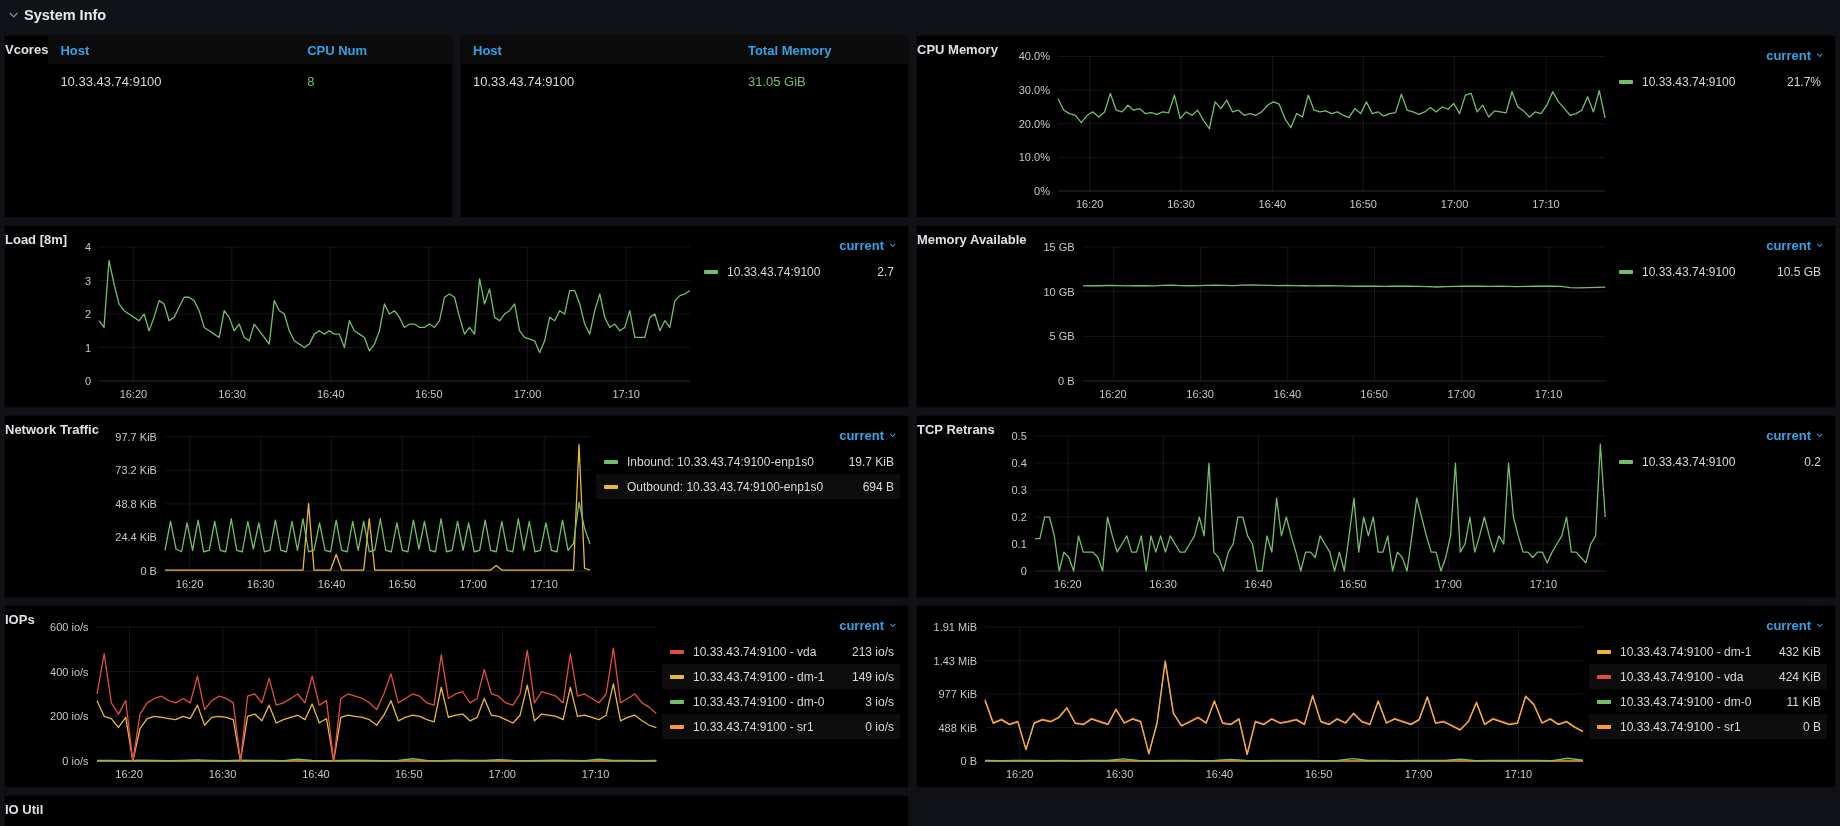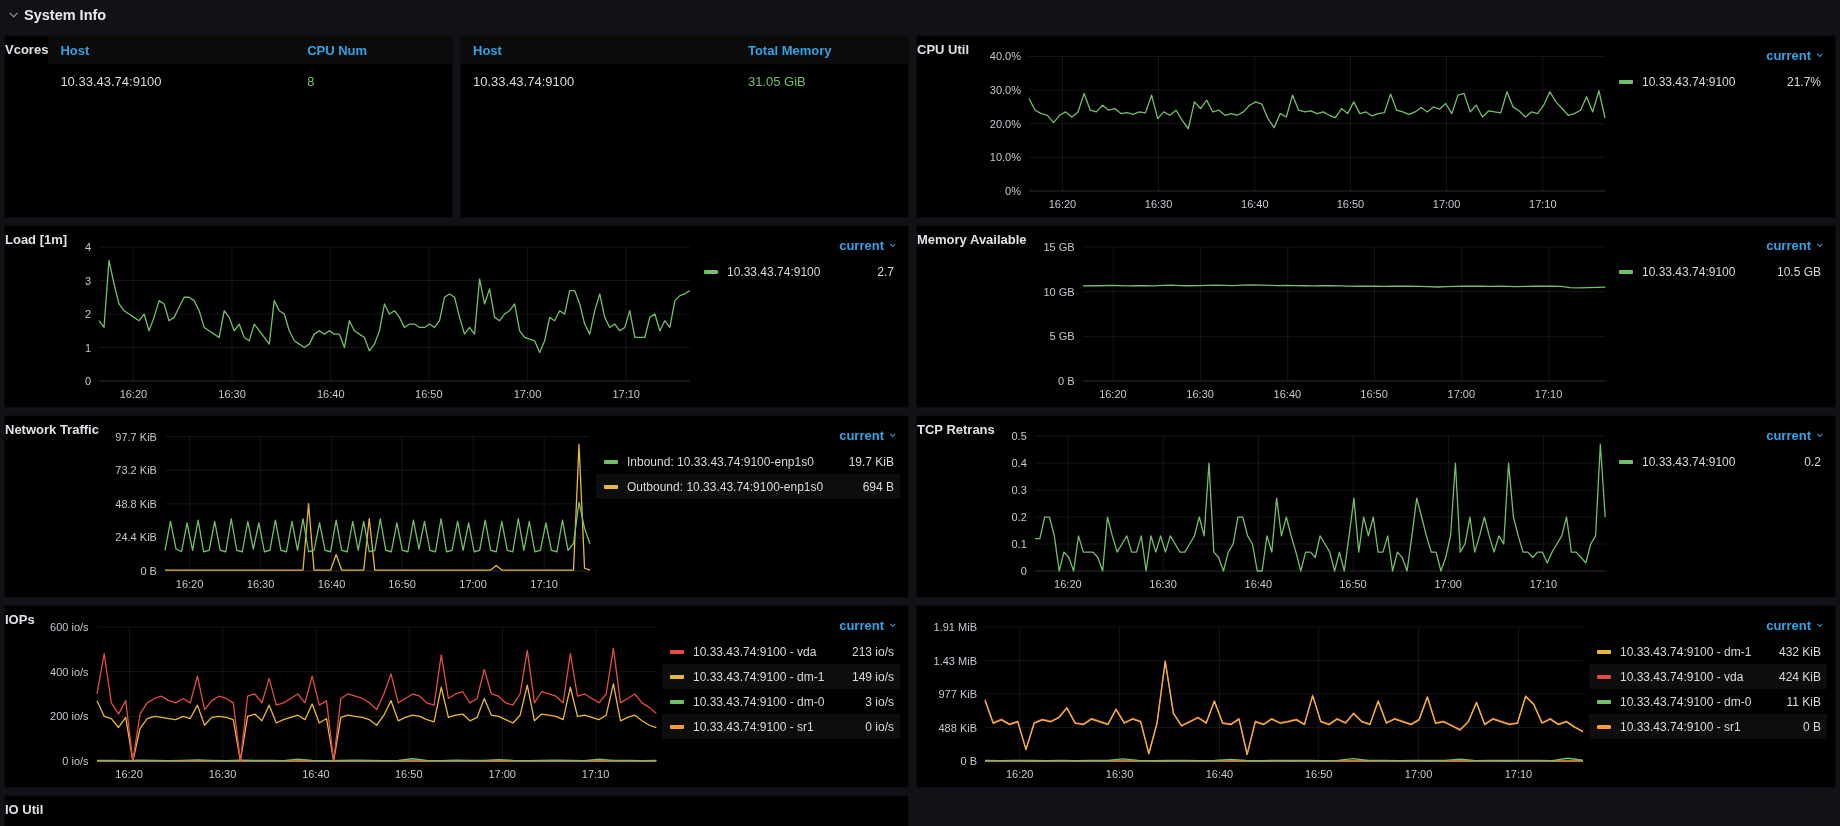--- a/index.html
+++ b/index.html
@@ -109,21 +109,21 @@
           <div class="tbody-row">
             <span class="tc1">10.33.43.74:9100</span>
             <span class="tc2 cell-green">31.05 GiB</span>
           </div>
         </div>
       </section>
     </div>
     <div class="col-right">
 
       <section class="panel">
-        <header class="panel-title">CPU Util</header>
+        <header class="panel-title">CPU Memory</header>
         <div class="chart-body" style="--yw:46px; --lw:230px">
           <div class="ylabels">
               <span style="top: 100%;">0%</span>
               <span style="top: 76.4706%;">10.0%</span>
               <span style="top: 52.9412%;">20.0%</span>
               <span style="top: 29.4118%;">30.0%</span>
               <span style="top: 5.88235%;">40.0%</span>
             </div>
           <div class="plot">
               <svg viewBox="0 0 1000 100" preserveAspectRatio="none" style="width: 100%; height: 100%; display: block; overflow: visible;">
@@ -164,21 +164,21 @@
           </div>
         </div>
       </section>
     </div>
   </div>
 
   <div class="row">
     <div class="col-left">
 
       <section class="panel">
-        <header class="panel-title">Load [1m]</header>
+        <header class="panel-title">Load [8m]</header>
         <div class="chart-body" style="--yw:18px; --lw:218px">
           <div class="ylabels">
               <span style="top: 100%;">0</span>
               <span style="top: 76.5808%;">1</span>
               <span style="top: 53.1616%;">2</span>
               <span style="top: 29.7424%;">3</span>
               <span style="top: 6.32319%;">4</span>
             </div>
           <div class="plot">
               <svg viewBox="0 0 1000 100" preserveAspectRatio="none" style="width: 100%; height: 100%; display: block; overflow: visible;">

